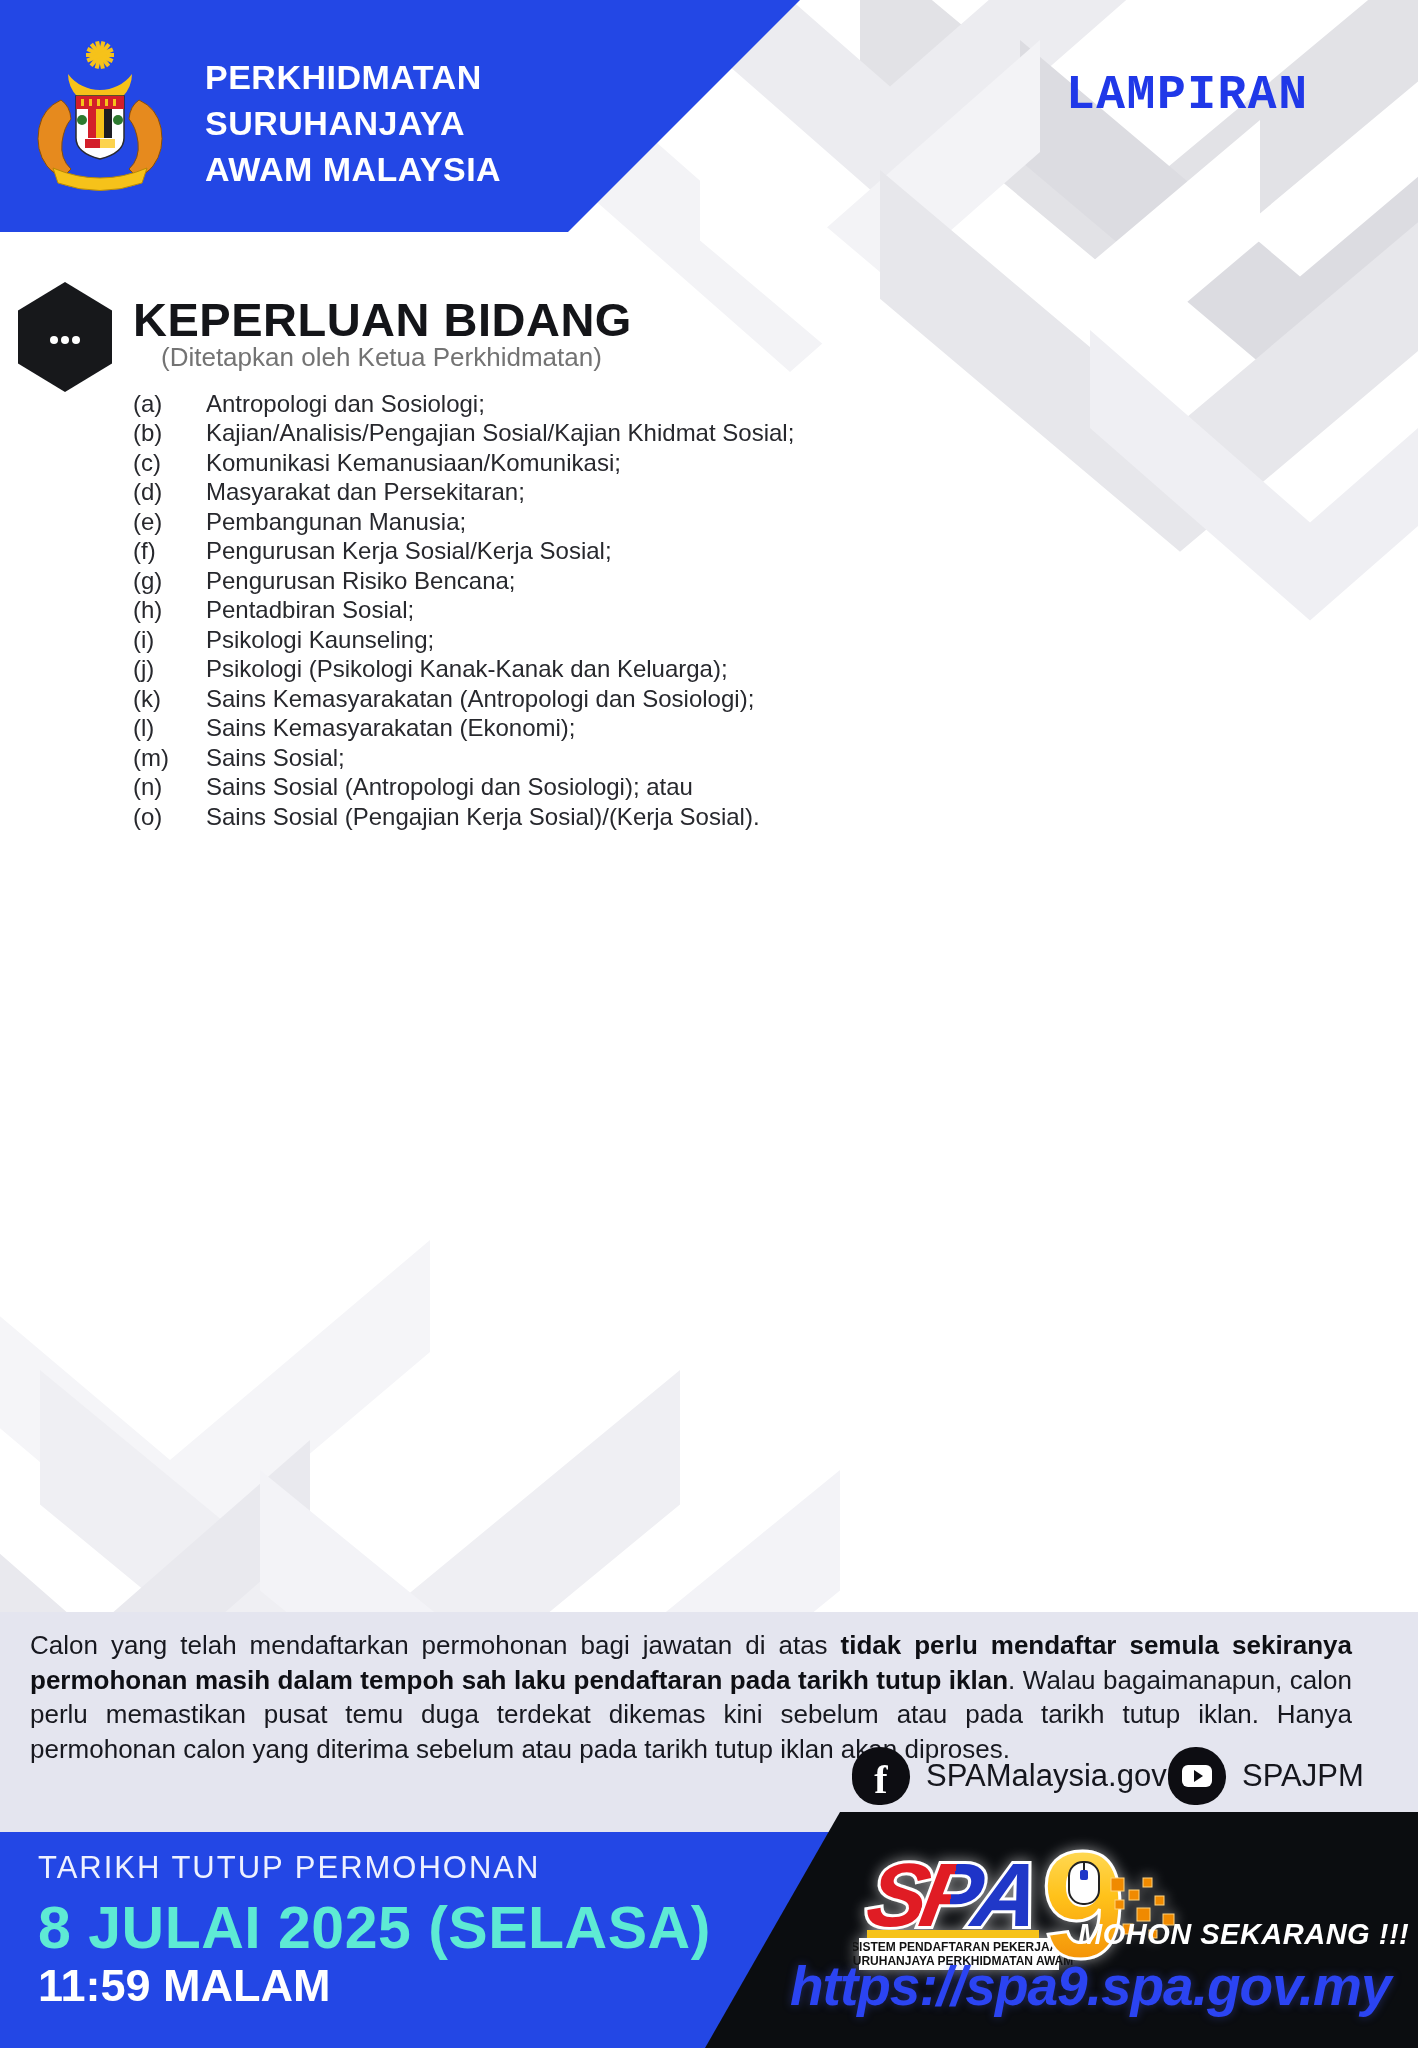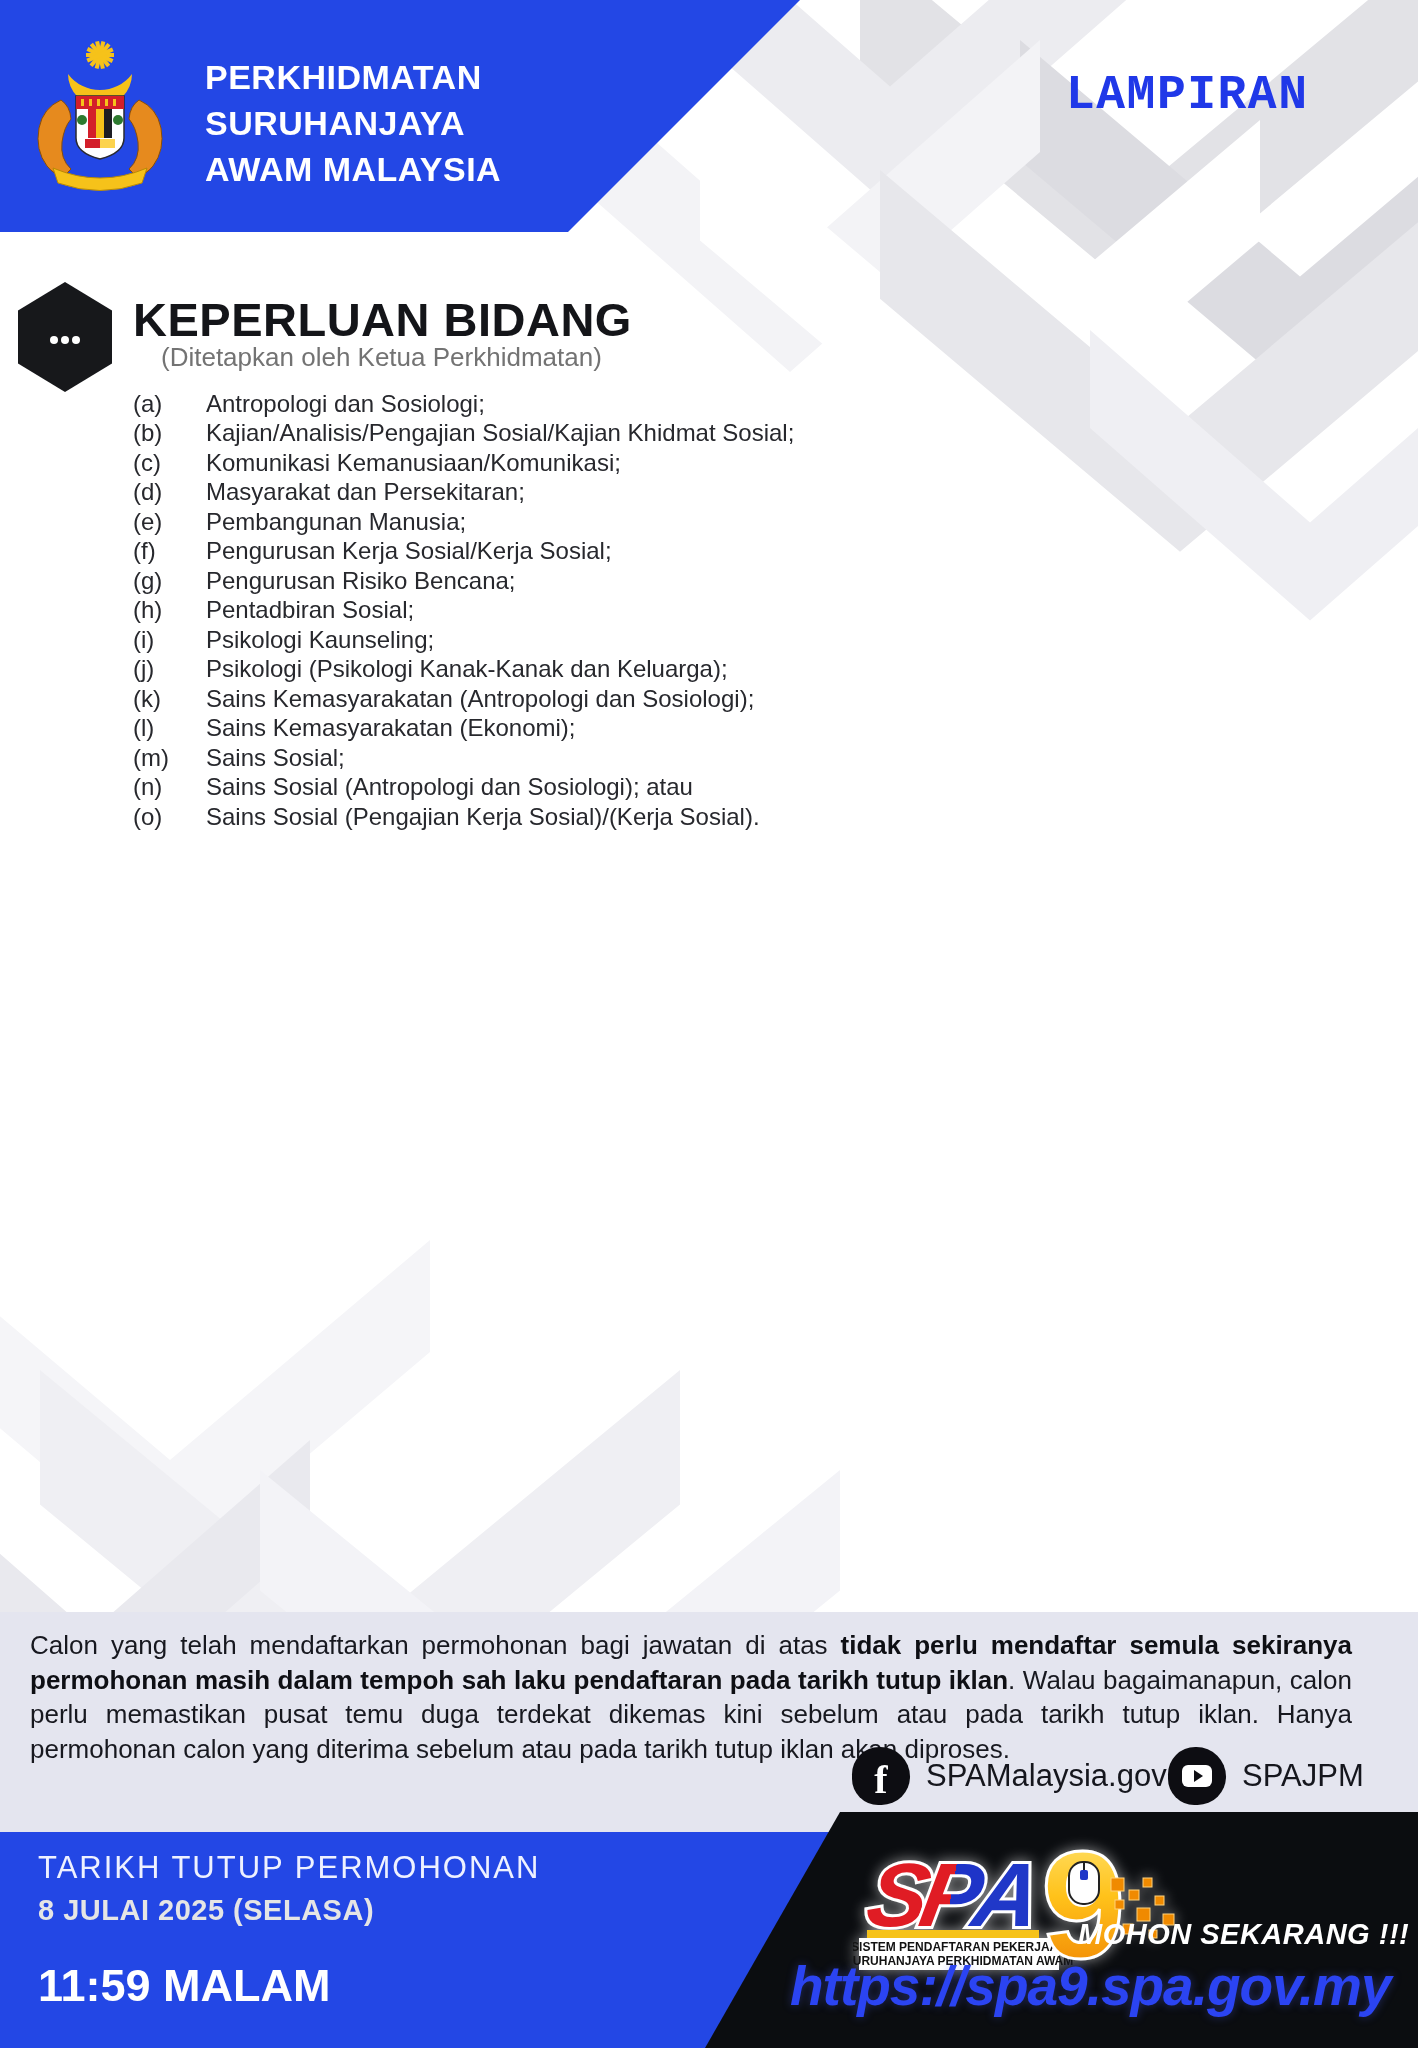--- a/index.html
+++ b/index.html
@@ -61,21 +61,21 @@
   .fb{left:852px;top:1747px;}
   .yt{left:1168px;top:1747px;}
   .soc-label{margin-left:16px;font-size:31px;color:#15161d;}
   .fb .f-glyph{font-size:40px;font-weight:bold;font-family:"Liberation Serif",serif;margin-top:6px;}
   .play{width:30px;height:22px;background:#fff;border-radius:6px;display:flex;align-items:center;justify-content:center;}
   .play-tri{width:0;height:0;border-left:9px solid #0d0d12;border-top:6px solid transparent;border-bottom:6px solid transparent;margin-left:2px;}
 
   
   .footer-blue{position:absolute;left:0;top:1832px;width:1418px;height:216px;background:var(--primary-blue);z-index:4;}
   .closing-title{position:absolute;left:38px;top:18px;font-size:31px;letter-spacing:2px;color:#eef1ff;}
-  .closing-date{position:absolute;left:38px;top:62px;font-size:29px;font-weight:bold;letter-spacing:.5px;color:#e5e5e5;}
+  .closing-date{position:absolute;left:38px;top:62px;font-size:59px;font-weight:bold;letter-spacing:.5px;color:#5eead4;}
   .closing-time{position:absolute;left:38px;top:128px;font-size:45px;font-weight:bold;color:#fff;}
   .footer-black{position:absolute;left:0;top:1812px;width:1418px;height:236px;z-index:5;
     background:linear-gradient(100deg,#2a3140 0%,#161a22 14%,var(--footer-black) 32%,var(--footer-black) 100%);
     clip-path:polygon(840px 0,1418px 0,1418px 236px,705px 236px);}
   .spa9{position:absolute;left:853px;top:26px;width:345px;height:142px;filter:drop-shadow(0 0 7px rgba(255,255,255,.55));}
   .mohon{position:absolute;left:1078px;top:106px;font-size:29px;font-weight:bold;font-style:italic;color:#fff;letter-spacing:.5px;}
   .spa-url{position:absolute;left:790px;top:142px;font-size:55px;font-weight:bold;font-style:italic;
     letter-spacing:-1px;color:var(--url-blue);text-shadow:0 0 10px rgba(80,100,255,.35);}
 </style>
 </head>

